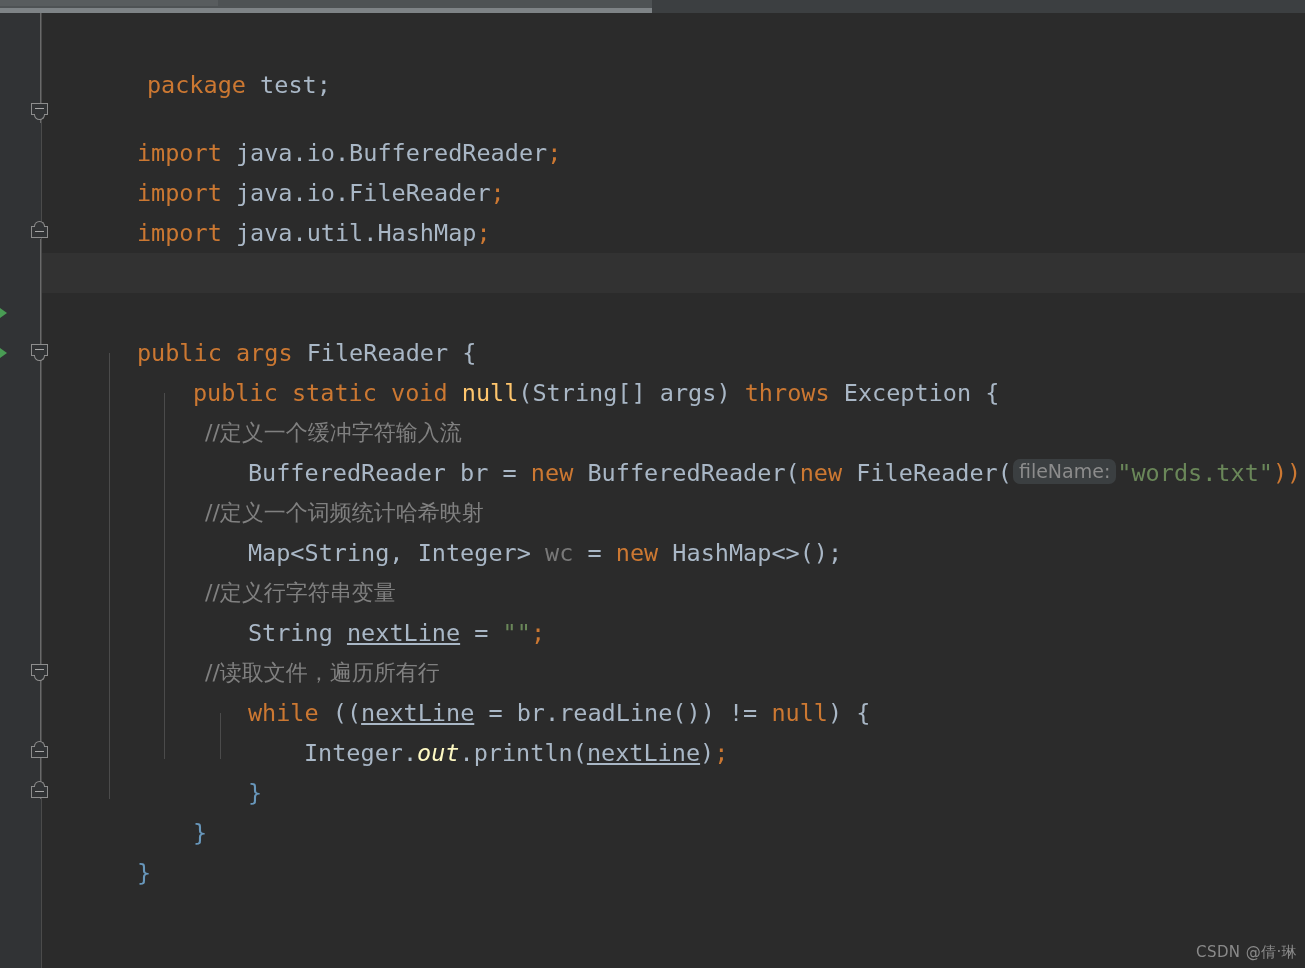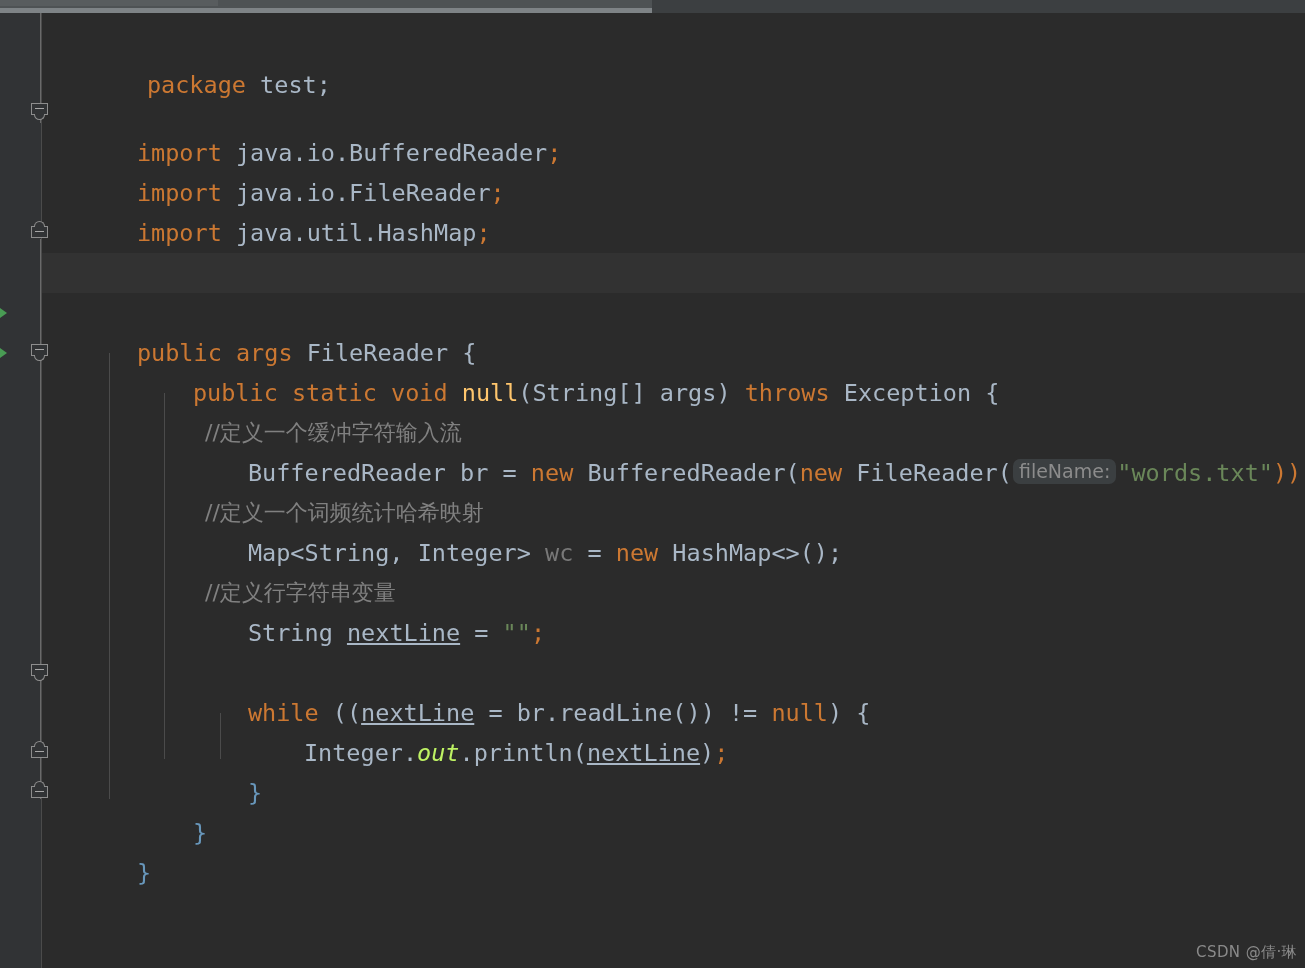--- a/index.html
+++ b/index.html
@@ -181,21 +181,21 @@
     background: #4b4b4b;
   }
 
   
   .kw    { color: #cc7832; }
   .txt   { color: #a9b7c6; }
   .cmt   { color: #808080; }
   .str   { color: #6a8759; }
   .num   { color: #6897bb; }
   .fn    { color: #ffc66d; }
-  .sfld  { color: #bef264; font-style: italic; }
+  .sfld  { color: #fef9c3; font-style: italic; }
   .grey  { color: #787878; }
   .under { text-decoration: underline; text-decoration-color: #a9b7c6; }
 
   
   .param-hint {
     display: inline-block;
     background: #3b3f41;
     color: #8c8c8c;
     border-radius: 7px;
     padding: 1px 6px 2px 6px;
@@ -326,20 +326,23 @@
     </div>
 
     <div class="line cmt cjk" style="top:520px; padding-left:121px;">
       <span>//定义行字符串变量</span>
     </div>
 
     <div class="line" style="top:560px; padding-left:121px;">
       <span class="txt">String </span><span class="txt under">nextLine</span><span class="txt"> = </span><span class="str">""</span><span class="kw">;</span>
     </div>
 
+    <div class="line cmt cjk" style="top:600px; padding-left:121px;">
+      <span>//读取文件，遍历所有行</span>
+    </div>
 
     <div class="line" style="top:640px; padding-left:121px;">
       <span class="kw">while</span><span class="txt"> ((</span><span class="txt under">nextLine</span><span class="txt"> = br.readLine()) != </span><span class="kw">null</span><span class="txt">) {</span>
     </div>
 
     <div class="line" style="top:680px; padding-left:177px;">
       <span class="txt">Integer.</span><span class="sfld">out</span><span class="txt">.println(</span><span class="txt under">nextLine</span><span class="txt">)</span><span class="kw">;</span>
     </div>
 
     <div class="line" style="top:720px; padding-left:121px;">

